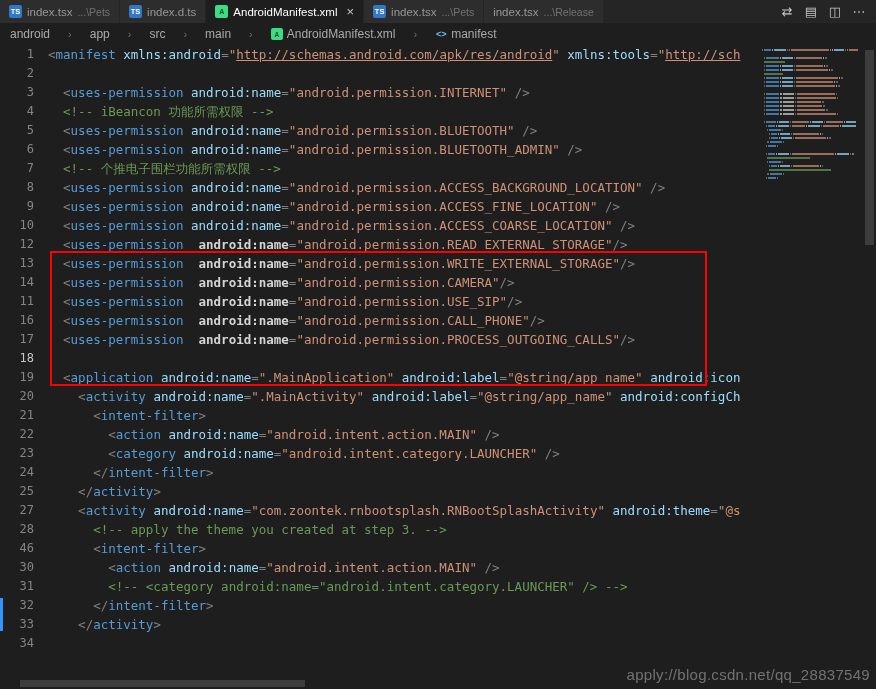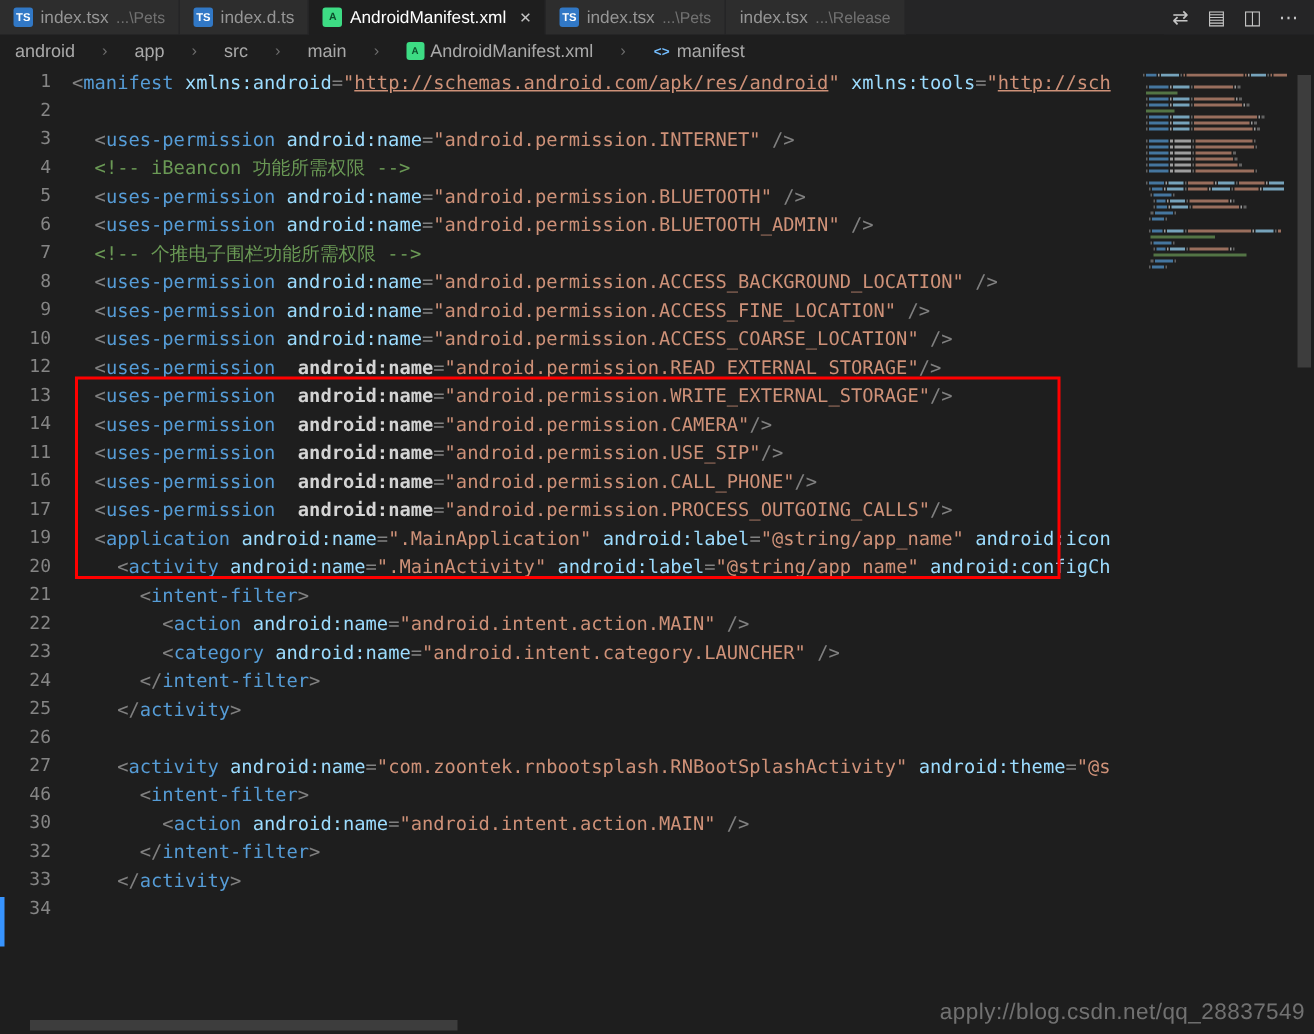--- a/index.html
+++ b/index.html
@@ -197,20 +197,24 @@
       </div>
       <div class="line">
         <div class="ln">16</div>
         <div class="lc">  <span style="color: rgb(128, 128, 128);">&lt;</span><span style="color: rgb(86, 156, 214);">uses-permission</span><span style="color: rgb(212, 212, 212);">  </span><span style="color: rgb(212, 212, 212); font-weight: bold;">android:name</span><span style="color: rgb(128, 128, 128);">=</span><span style="color: rgb(206, 145, 120);">"android.permission.CALL_PHONE"</span><span style="color: rgb(128, 128, 128);">/&gt;</span></div>
       </div>
       <div class="line">
         <div class="ln">17</div>
         <div class="lc">  <span style="color: rgb(128, 128, 128);">&lt;</span><span style="color: rgb(86, 156, 214);">uses-permission</span><span style="color: rgb(212, 212, 212);">  </span><span style="color: rgb(212, 212, 212); font-weight: bold;">android:name</span><span style="color: rgb(128, 128, 128);">=</span><span style="color: rgb(206, 145, 120);">"android.permission.PROCESS_OUTGOING_CALLS"</span><span style="color: rgb(128, 128, 128);">/&gt;</span></div>
       </div>
       <div class="line">
+        <div class="ln cur">18</div>
+        <div class="lc"></div>
+      </div>
+      <div class="line">
         <div class="ln">19</div>
         <div class="lc">  <span style="color: rgb(128, 128, 128);">&lt;</span><span style="color: rgb(86, 156, 214);">application</span><span style="color: rgb(212, 212, 212);"> </span><span style="color: rgb(156, 220, 254);">android:name</span><span style="color: rgb(128, 128, 128);">=</span><span style="color: rgb(206, 145, 120);">".MainApplication"</span><span style="color: rgb(212, 212, 212);"> </span><span style="color: rgb(156, 220, 254);">android:label</span><span style="color: rgb(128, 128, 128);">=</span><span style="color: rgb(206, 145, 120);">"@string/app_name"</span><span style="color: rgb(212, 212, 212);"> </span><span style="color: rgb(156, 220, 254);">android:icon</span></div>
       </div>
       <div class="line">
         <div class="ln">20</div>
         <div class="lc">    <span style="color: rgb(128, 128, 128);">&lt;</span><span style="color: rgb(86, 156, 214);">activity</span><span style="color: rgb(212, 212, 212);"> </span><span style="color: rgb(156, 220, 254);">android:name</span><span style="color: rgb(128, 128, 128);">=</span><span style="color: rgb(206, 145, 120);">".MainActivity"</span><span style="color: rgb(212, 212, 212);"> </span><span style="color: rgb(156, 220, 254);">android:label</span><span style="color: rgb(128, 128, 128);">=</span><span style="color: rgb(206, 145, 120);">"@string/app_name"</span><span style="color: rgb(212, 212, 212);"> </span><span style="color: rgb(156, 220, 254);">android:configCh</span></div>
       </div>
       <div class="line">
         <div class="ln">21</div>
         <div class="lc">      <span style="color: rgb(128, 128, 128);">&lt;</span><span style="color: rgb(86, 156, 214);">intent-filter</span><span style="color: rgb(128, 128, 128);">&gt;</span></div>
@@ -225,34 +229,38 @@
       </div>
       <div class="line">
         <div class="ln">24</div>
         <div class="lc">      <span style="color: rgb(128, 128, 128);">&lt;/</span><span style="color: rgb(86, 156, 214);">intent-filter</span><span style="color: rgb(128, 128, 128);">&gt;</span></div>
       </div>
       <div class="line">
         <div class="ln">25</div>
         <div class="lc">    <span style="color: rgb(128, 128, 128);">&lt;/</span><span style="color: rgb(86, 156, 214);">activity</span><span style="color: rgb(128, 128, 128);">&gt;</span></div>
       </div>
       <div class="line">
-        <div class="ln">26</div>
-        <div class="lc"></div>
-      </div>
-      <div class="line">
         <div class="ln">27</div>
         <div class="lc">    <span style="color: rgb(128, 128, 128);">&lt;</span><span style="color: rgb(86, 156, 214);">activity</span><span style="color: rgb(212, 212, 212);"> </span><span style="color: rgb(156, 220, 254);">android:name</span><span style="color: rgb(128, 128, 128);">=</span><span style="color: rgb(206, 145, 120);">"com.zoontek.rnbootsplash.RNBootSplashActivity"</span><span style="color: rgb(212, 212, 212);"> </span><span style="color: rgb(156, 220, 254);">android:theme</span><span style="color: rgb(128, 128, 128);">=</span><span style="color: rgb(206, 145, 120);">"@s</span></div>
       </div>
       <div class="line">
+        <div class="ln">28</div>
+        <div class="lc">      <span style="color: rgb(106, 153, 85);">&lt;!-- apply the theme you created at step 3. --&gt;</span></div>
+      </div>
+      <div class="line">
         <div class="ln">46</div>
         <div class="lc">      <span style="color: rgb(128, 128, 128);">&lt;</span><span style="color: rgb(86, 156, 214);">intent-filter</span><span style="color: rgb(128, 128, 128);">&gt;</span></div>
       </div>
       <div class="line">
         <div class="ln">30</div>
         <div class="lc">        <span style="color: rgb(128, 128, 128);">&lt;</span><span style="color: rgb(86, 156, 214);">action</span><span style="color: rgb(212, 212, 212);"> </span><span style="color: rgb(156, 220, 254);">android:name</span><span style="color: rgb(128, 128, 128);">=</span><span style="color: rgb(206, 145, 120);">"android.intent.action.MAIN"</span><span style="color: rgb(212, 212, 212);"> </span><span style="color: rgb(128, 128, 128);">/&gt;</span></div>
+      </div>
+      <div class="line">
+        <div class="ln">31</div>
+        <div class="lc">        <span style="color: rgb(106, 153, 85);">&lt;!-- &lt;category android:name="android.intent.category.LAUNCHER" /&gt; --&gt;</span></div>
       </div>
       <div class="line">
         <div class="ln">32</div>
         <div class="lc">      <span style="color: rgb(128, 128, 128);">&lt;/</span><span style="color: rgb(86, 156, 214);">intent-filter</span><span style="color: rgb(128, 128, 128);">&gt;</span></div>
       </div>
       <div class="line">
         <div class="ln">33</div>
         <div class="lc">    <span style="color: rgb(128, 128, 128);">&lt;/</span><span style="color: rgb(86, 156, 214);">activity</span><span style="color: rgb(128, 128, 128);">&gt;</span></div>
       </div>
       <div class="line">

